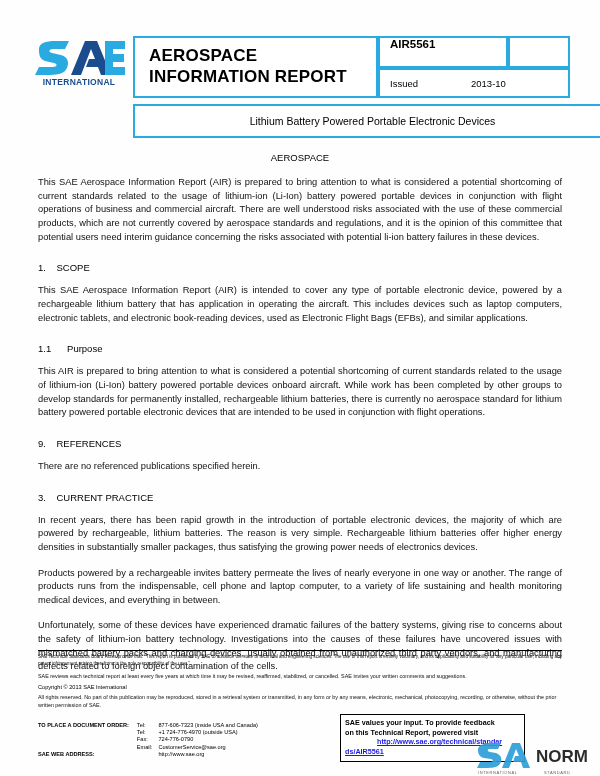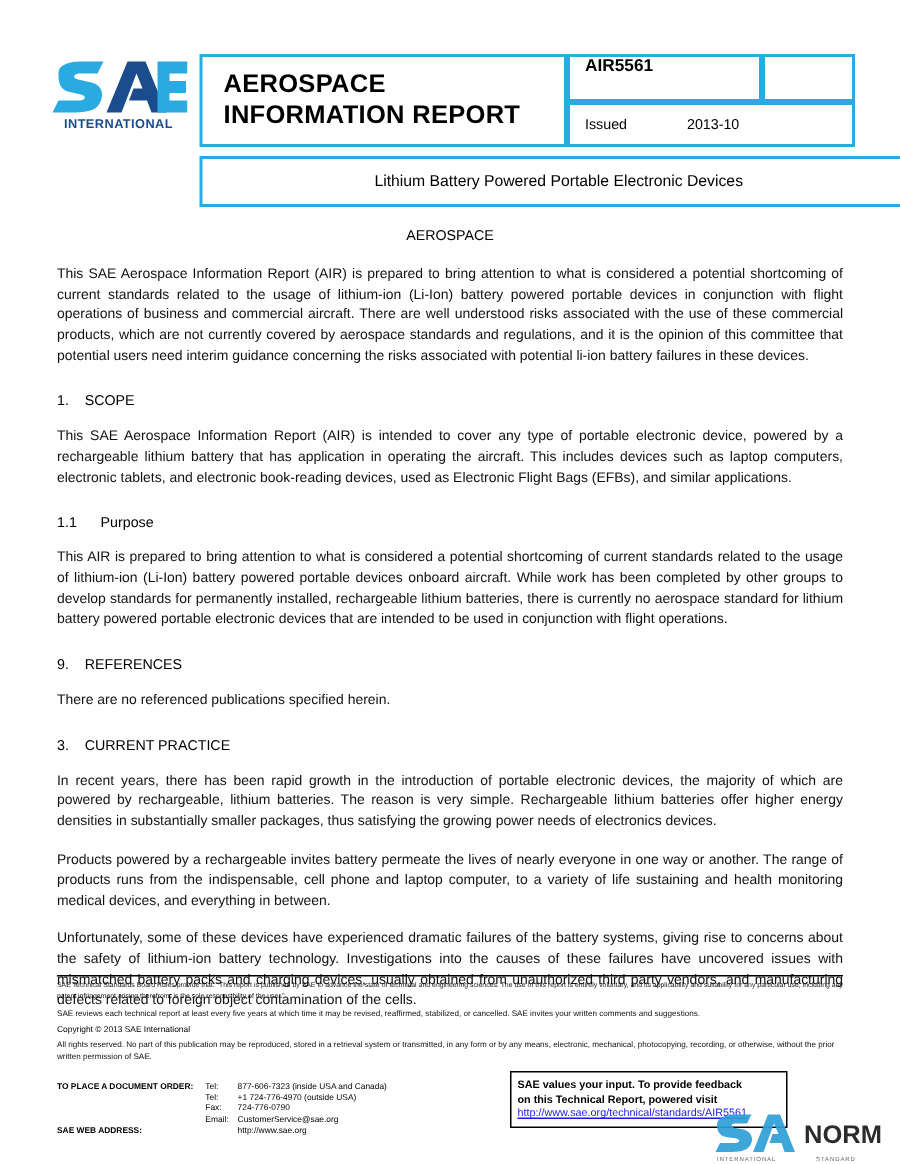--- a/index.html
+++ b/index.html
@@ -88,21 +88,21 @@
     left: 478px; top: 0;
     width: 62px; height: 32px;
   }
   .hdr-issued {
     left: 348px; top: 32px;
     width: 192px; height: 30px;
     display: flex; align-items: center;
     padding-left: 10px;
   }
   .hdr-issued .lbl { font-size: 9.5px; }
-  .hdr-issued .val { font-size: 9.5px; margin-left: 40px; }
+  .hdr-issued .val { font-size: 9.5px; margin-left: 53px; }
   .hdr-subject {
     left: 103px; top: 68px;
     width: 479px; height: 34px;
     display: flex; align-items: center; justify-content: center;
   }
   .hdr-subject span { font-size: 10.5px; }
 
   
   .body {
     position: absolute;
@@ -183,21 +183,22 @@
     background: #fff;
     font-size: 7.2px;
     font-weight: bold;
     line-height: 1.35;
     z-index: 4;
   }
   .feedback a {
     color: #1a1ae6;
     text-decoration: underline;
     word-break: break-all;
-    font-weight: normal;
+    font-weight: bold;
+    margin-left: 32px;
   }
 
   
   .watermark {
     position: absolute;
     left: 474px;
     top: 736px;
     width: 126px;
     height: 40px;
     z-index: 6;

